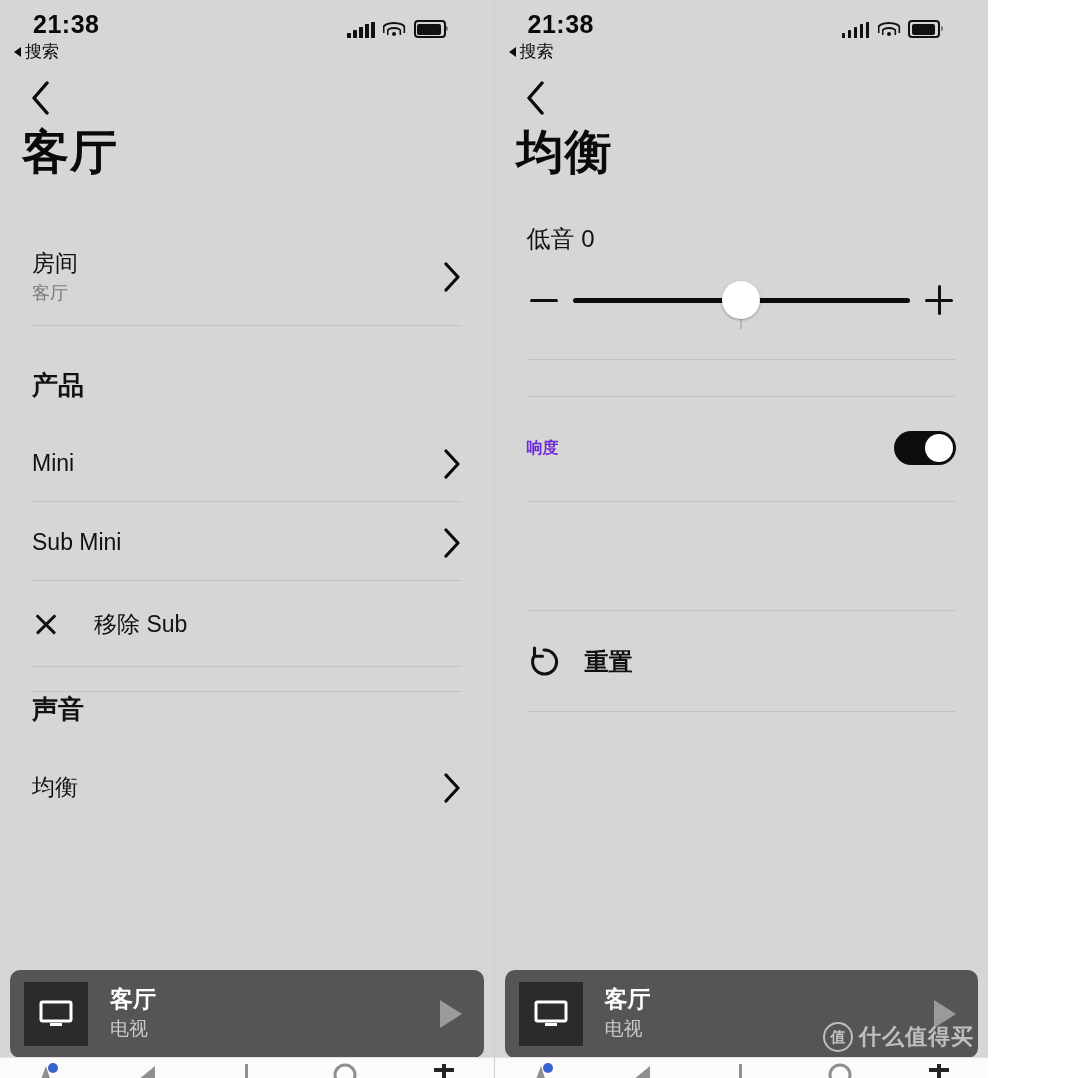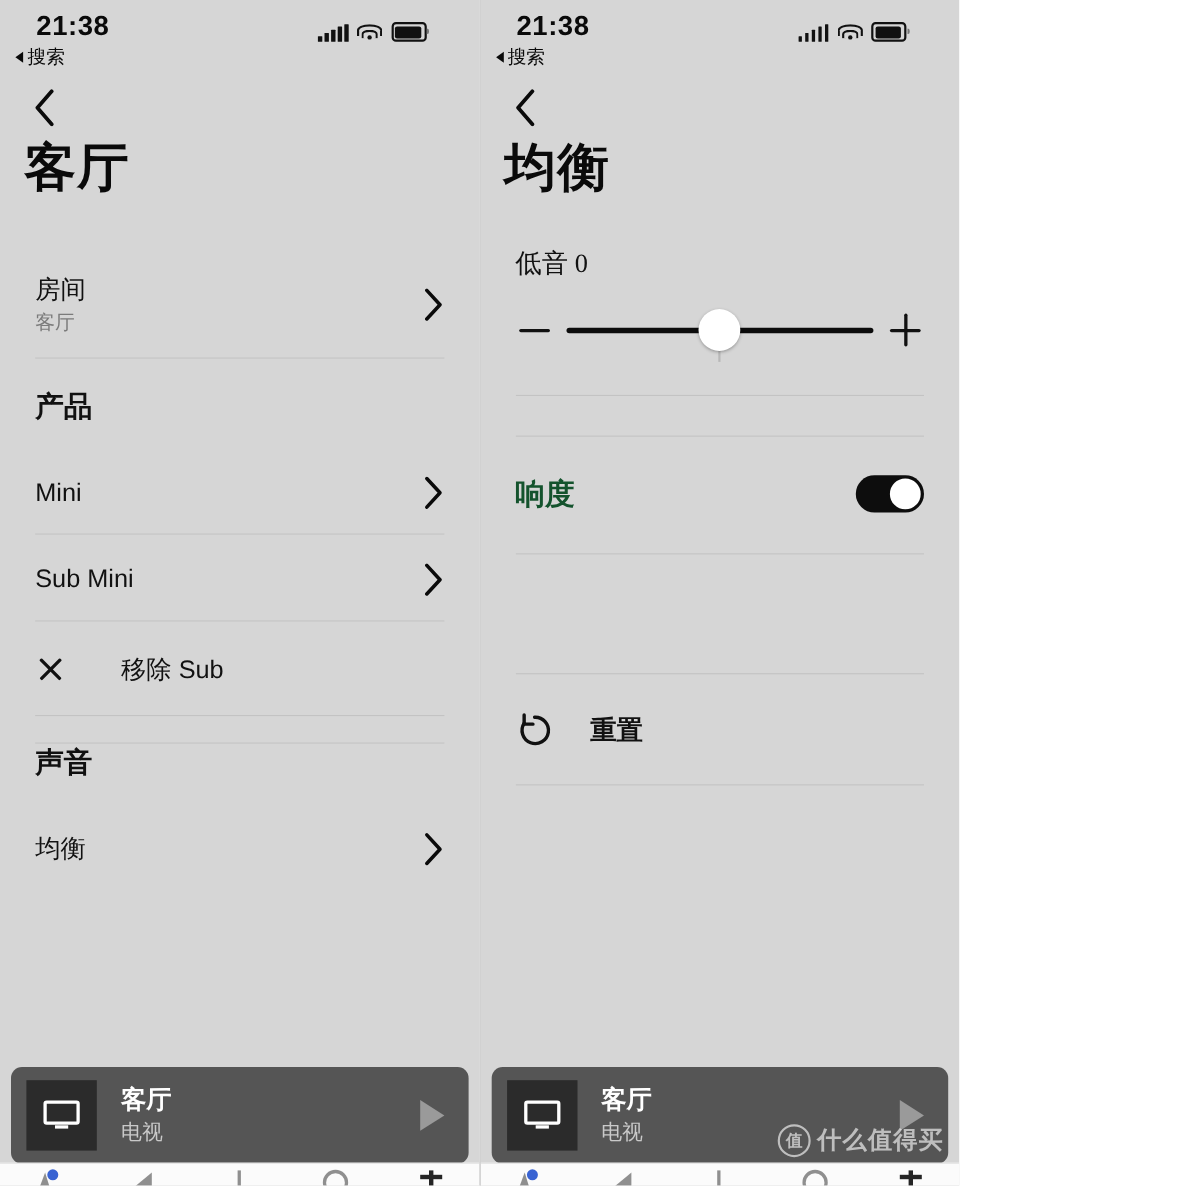--- a/index.html
+++ b/index.html
@@ -3,21 +3,21 @@
 <meta charset="utf-8">
 <style>
   html,body{margin:0;padding:0;}
   body{
     width:1080px;height:1078px;
     background:#ffffff;
     font-family:"Liberation Sans","DejaVu Sans",sans-serif;
     overflow:hidden;
     -webkit-font-smoothing:antialiased;
   }
-  .screens{display:flex;width:872px;height:1078px;position:relative;}
+  .screens{display:flex;width:988px;height:1078px;position:relative;}
   .panel{
     width:540px;height:1078px;position:relative;
     background:#d6d6d6;
     overflow:hidden;
   }
   .panel.right{border-left:1px solid #cfcfcf;}
 
   
   .statusbar{height:46px;position:relative;}
   .clock{
@@ -71,64 +71,64 @@
   .row{position:relative;}
   .panel.left .row{margin:0 32px 0 32px;}
   .rowline{
     display:flex;align-items:center;justify-content:space-between;
   }
   .rtitle{font-size:23px;color:#111;line-height:1.25;}
   .rsub{font-size:18px;color:#7b7b7b;margin-top:3px;}
   .chev{flex:0 0 auto;}
   .divider{height:1px;background:#c3c3c3;}
   .panel.left .divider{margin:0 32px;}
-  .actionrow{display:flex;align-items:center;gap:50px;}
+  .actionrow{display:flex;align-items:center;gap:34px;}
   .actionrow .lbl{font-size:23px;color:#111;}
   .xicon,.plusicon{width:28px;height:28px;position:relative;flex:0 0 auto;}
   .xicon::before,.xicon::after{
     content:"";position:absolute;left:1px;top:13px;width:26px;height:2.6px;background:#111;border-radius:1px;
   }
   .xicon::before{transform:rotate(45deg);}
   .xicon::after{transform:rotate(-45deg);}
   .plusicon::before,.plusicon::after{
     content:"";position:absolute;background:#111;border-radius:1px;
   }
   .plusicon::before{left:0;top:12.7px;width:28px;height:2.6px;}
   .plusicon::after{top:0;left:12.7px;height:28px;width:2.6px;}
 
   
   .panel.right .content{left:0;right:0;}
-  .eqblock{margin:12px 32px;font-family:Liberation Serif, serif;}
+  .eqblock{margin:12px 32px;}
   .eqlabel{font-size:24px;color:#111;margin-bottom:22px;}
   .sliderrow{display:flex;align-items:center;gap:0;position:relative;height:46px;}
   .minus{width:34px;height:34px;position:relative;flex:0 0 auto;margin-right:12px;}
   .minus::before{content:"";position:absolute;left:3px;top:15.5px;width:28px;height:3px;background:#111;border-radius:1.5px;}
   .plus{width:34px;height:34px;position:relative;flex:0 0 auto;margin-left:12px;}
   .plus::before,.plus::after{content:"";position:absolute;background:#111;border-radius:1.5px;}
   .plus::before{left:3px;top:15.5px;width:28px;height:3px;}
   .plus::after{top:2px;left:15.5px;height:30px;width:3px;}
   .track{position:relative;flex:1 1 auto;height:46px;}
   .track .bar{position:absolute;left:0;right:0;top:21px;height:4.5px;background:#0c0c0c;border-radius:3px;}
   .track .thumb{
     position:absolute;top:50%;width:38px;height:38px;border-radius:50%;
     background:#ffffff;transform:translate(-50%,-50%);
     box-shadow:0 1px 3px rgba(0,0,0,0.30);
   }
   .track .tick{
     position:absolute;top:38px;width:2px;height:14px;background:#b8b8b8;transform:translateX(-50%);
   }
   .togglerow{display:flex;align-items:center;justify-content:space-between;}
-  .togglerow .lbl{font-size:27px;color:#14532d;font-weight:bold;}
+  .togglerow .lbl{font-size:16px;color:#6d28d9;font-weight:bold;}
   .switch{
     width:62px;height:34px;border-radius:17px;background:#0d0d0d;position:relative;flex:0 0 auto;
   }
   .switch i{
     position:absolute;right:3px;top:3px;width:28px;height:28px;border-radius:50%;background:#fff;display:block;
   }
-  .resetrow{display:flex;align-items:center;gap:34px;}
+  .resetrow{display:flex;align-items:center;gap:24px;}
   .resetrow .lbl{font-size:24px;color:#111;font-weight:bold;}
   .reseticon{width:34px;height:34px;flex:0 0 auto;}
   .panel.right .divider{margin:0 32px;}
 
   
   .nowbar{
     position:absolute;left:10px;right:10px;bottom:20px;
     height:88px;background:#555555;border-radius:10px;
     display:flex;align-items:center;padding:0 14px;box-sizing:border-box;
   }
@@ -215,21 +215,21 @@
             <div class="rtitle" style="font-weight:normal;">房间</div>
             <div class="rsub">客厅</div>
           </div>
           <svg class="chev" width="20" height="30" viewBox="0 0 20 30">
             <path d="M4 2 L16 15 L4 28" fill="none" stroke="#0a0a0a" stroke-width="3.2" stroke-linecap="round" stroke-linejoin="round"></path>
           </svg>
         </div>
       </div>
       <div class="divider" style="margin-top:20px;"></div>
 
-      <div class="sechead" style="margin-top:26px;">产品</div>
+      <div class="sechead" style="margin-top:42px;">产品</div>
 
       <div class="row" style="margin-top:46px;">
         <div class="rowline">
           <div class="rtitle">Mini</div>
           <svg class="chev" width="20" height="30" viewBox="0 0 20 30">
             <path d="M4 2 L16 15 L4 28" fill="none" stroke="#0a0a0a" stroke-width="3.2" stroke-linecap="round" stroke-linejoin="round"></path>
           </svg>
         </div>
       </div>
       <div class="divider" style="margin-top:22px;"></div>

